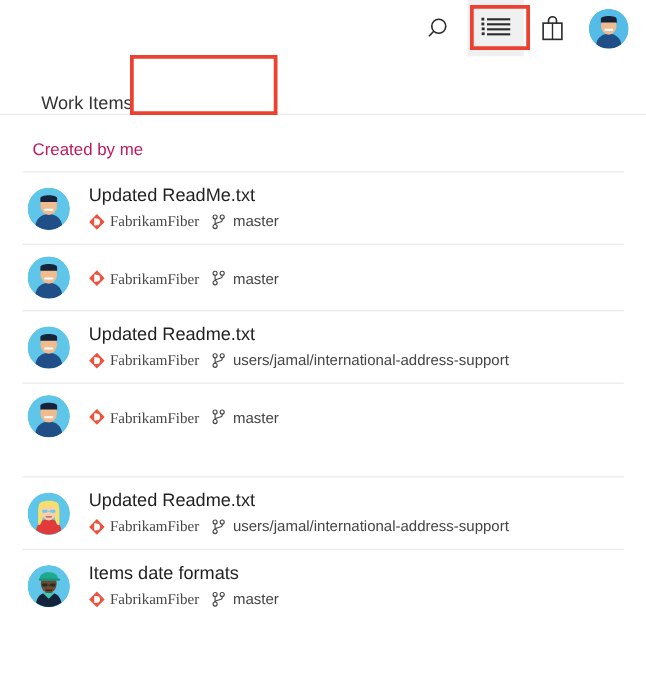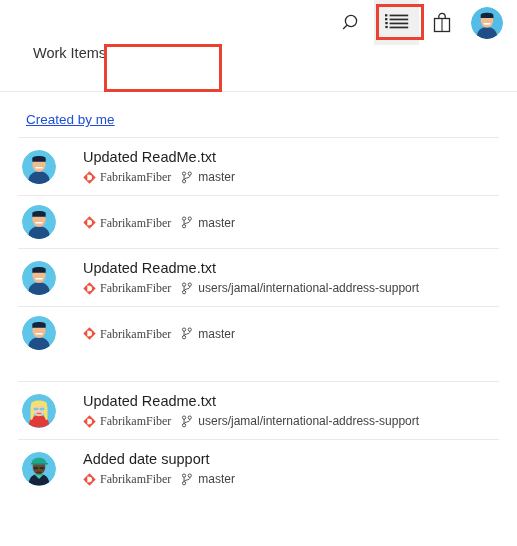--- a/index.html
+++ b/index.html
@@ -53,21 +53,21 @@
     border-radius: 50%;
     overflow: hidden;
     display: block;
   }
 
   
   .tabs {
     position: relative;
     height: 47px;
     display: flex;
-    align-items: flex-start;
+    align-items: flex-end;
     padding-left: 18px;
     border-bottom: 1px solid #eaeaea;
   }
   .tab {
     display: flex;
     align-items: center;
     padding: 0 15px;
     font-size: 14.5px;
     color: #333333;
     cursor: pointer;
@@ -84,23 +84,22 @@
     right: 8px;
     bottom: 3px;
     height: 3px;
     background: #0b5fa4;
   }
 
   
   .content { padding-top: 4px; }
   .section-header {
     font-size: 13.5px;
-    color: #1d4ed8;
+    color: #be185d;
     padding: 16px 0 10px 26px;
-    text-decoration: underline;
   }
   .divider {
     height: 1px;
     background: #eaeaea;
     margin: 0 18px;
   }
 
   .row {
     display: flex;
     align-items: center;
@@ -108,21 +107,21 @@
     cursor: pointer;
   }
   .row-avatar {
     width: 34px;
     height: 34px;
     flex: 0 0 34px;
     border-radius: 50%;
     overflow: hidden;
     margin-right: 15px;
   }
-  .row-text { display: flex; flex-direction: column; min-width: 0; margin-left: 12px; }
+  .row-text { display: flex; flex-direction: column; min-width: 0; }
   .row-title {
     font-size: 14.5px;
     color: #1f1f1f;
     line-height: 20px;
     white-space: nowrap;
   }
   .row-meta {
     display: flex;
     align-items: center;
     font-size: 12px;
@@ -405,21 +404,21 @@
         <ellipse cx="32" cy="28" rx="12" ry="14" fill="#6b4a2f"></ellipse>
         <path d="M18.5 20 c0 -12 27 -12 27 0 l3 1 c1 0 1 2 0 2 h-31 c-1 0 -1 -3 1 -3z" fill="#1fa98c"></path>
         <rect x="17.5" y="20.5" width="31" height="3.2" rx="1.4" fill="#17967c"></rect>
         <rect x="22" y="28" width="8" height="4.5" rx="1.6" fill="#2b2b2b"></rect>
         <rect x="34" y="28" width="8" height="4.5" rx="1.6" fill="#2b2b2b"></rect>
         <rect x="30" y="29.6" width="4" height="1.3" fill="#2b2b2b"></rect>
         <rect x="27" y="37" width="10" height="2.2" rx="1.1" fill="#3a2415"></rect>
       </svg>
     </div>
     <div class="row-text">
-      <div class="row-title">Added date support</div>
+      <div class="row-title">Items date formats</div>
       <div class="row-meta">
         <span class="meta-icon">
           <svg width="13" height="13" viewBox="0 0 16 16">
             <rect x="2.6" y="2.6" width="10.8" height="10.8" transform="rotate(45 8 8)" fill="#f0513c"></rect>
             <path d="M5.6 4.6 h2.1 a3.4 3.4 0 0 1 0 6.8 H5.6z" fill="#ffffff"></path>
             <rect x="5.6" y="4.6" width="1.5" height="6.8" fill="#ffffff"></rect>
           </svg>
         </span>
         <span class="meta-repo">FabrikamFiber</span>
         <span class="meta-branch-icon">

